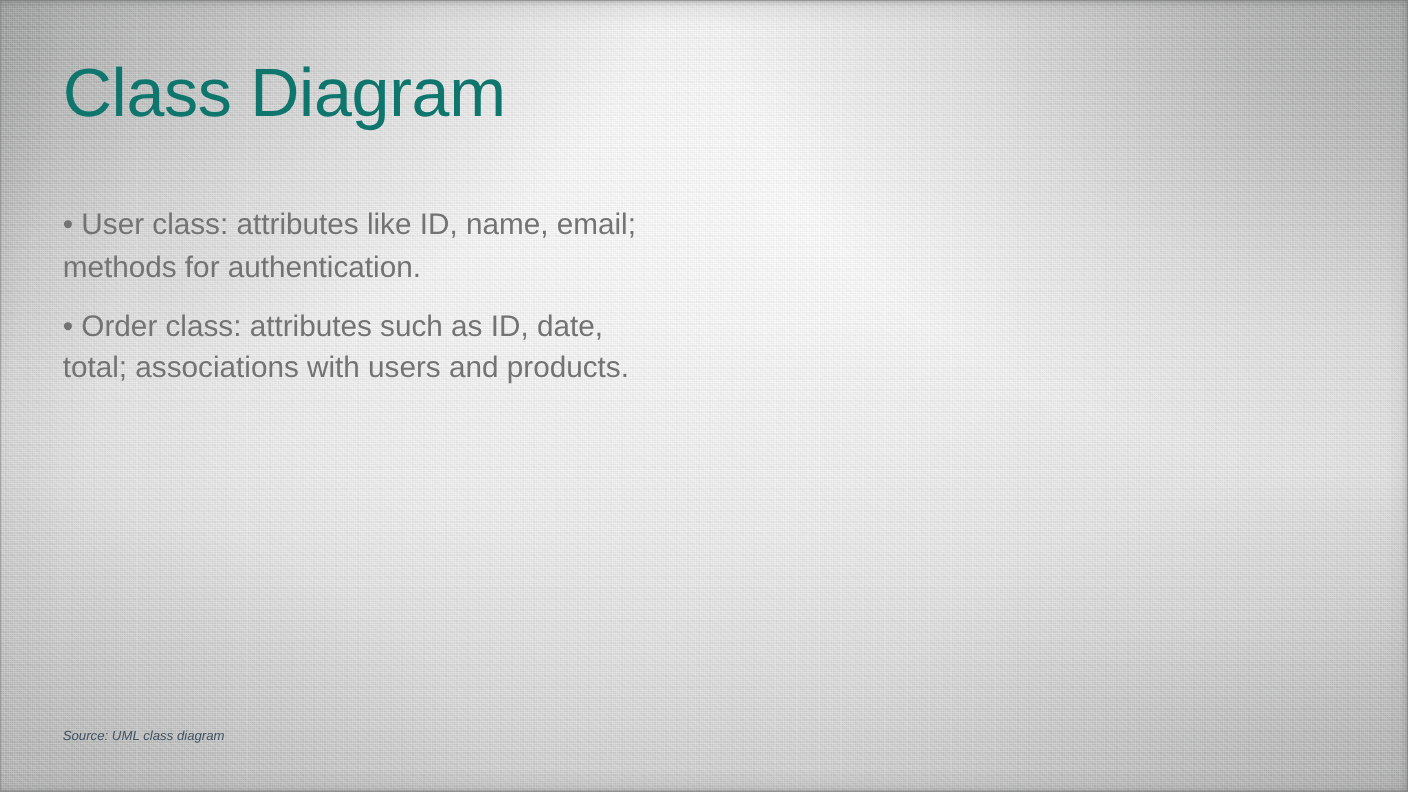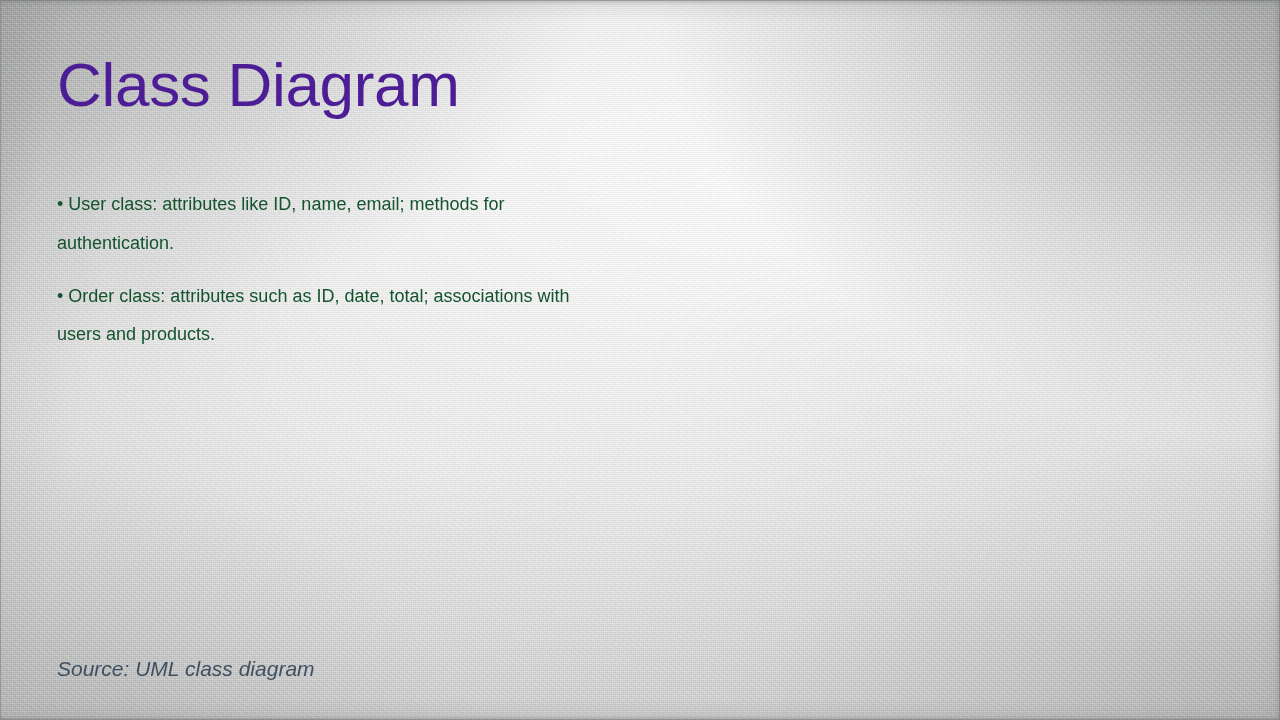--- a/index.html
+++ b/index.html
@@ -165,50 +165,50 @@
   }
 
   .slide-title {
     position: absolute;
     left: 57px;
     top: 52px;
     width: 1000px;
     font-size: 62px;
     line-height: 1.08;
     font-weight: normal;
-    color: #4c1d95;
+    color: #0f766e;
     letter-spacing: -0.3px;
     margin: 0;
     white-space: nowrap;
   }
 
   .body-block {
     position: absolute;
     left: 57px;
     top: 185px;
     width: 545px;
   }
 
   .bullet-para {
-    font-size: 18px;
+    font-size: 27px;
     line-height: 38.8px;
-    color: #14532d;
+    color: #737373;
     margin: 0 0 14px 0;
     text-align: left;
   }
 
   .bullet-para:last-child {
     margin-bottom: 12px;
   }
 
   .source-note {
     position: absolute;
     left: 57px;
     top: 657px;
-    font-size: 21px;
+    font-size: 12px;
     line-height: 24px;
     font-style: italic;
     color: #3f5062;
     white-space: nowrap;
   }
 </style>
 </head>
 <body>
 
 <div id="slide">

